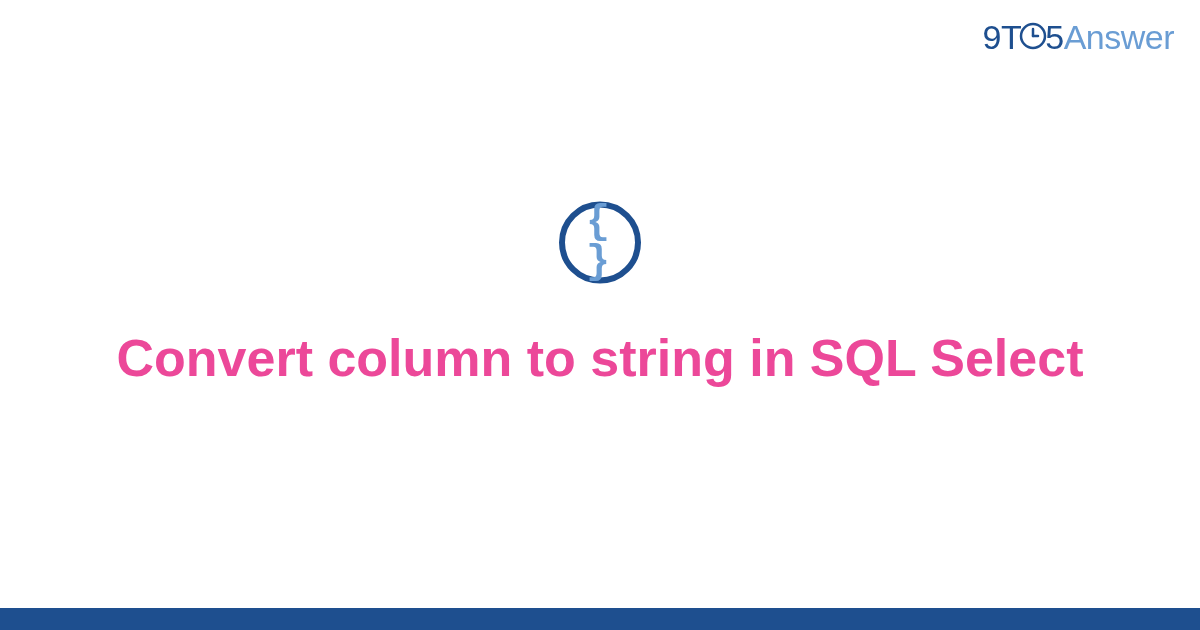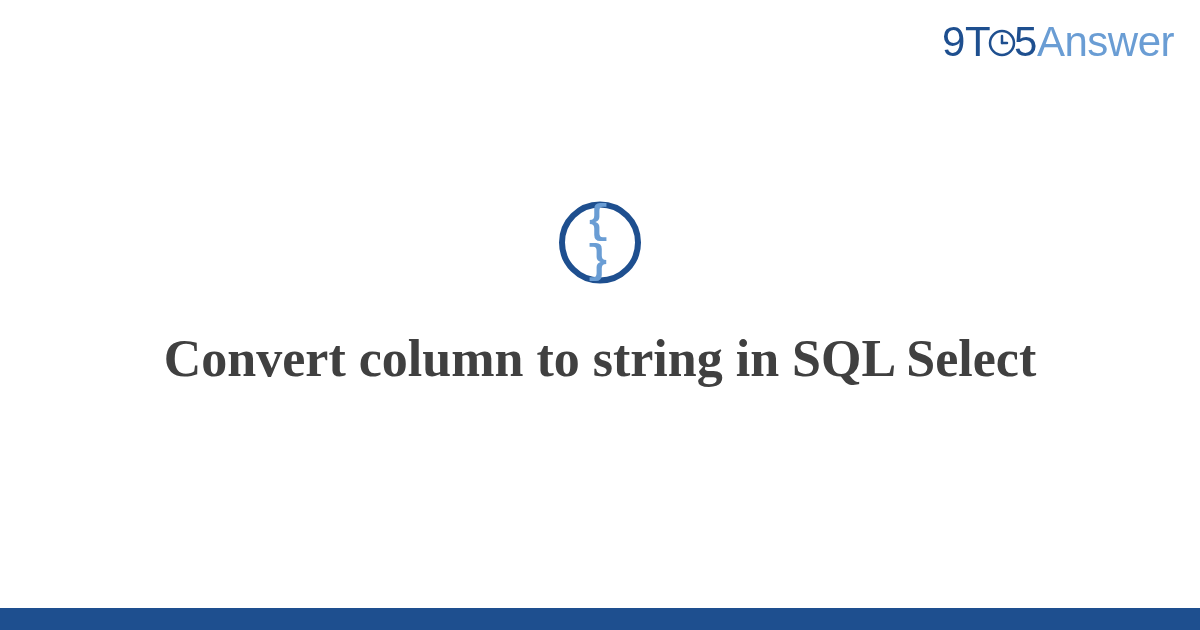--- a/index.html
+++ b/index.html
@@ -12,21 +12,21 @@
       height: 630px;
       font-family: Arial, Helvetica, sans-serif;
       background: #ffffff;
       position: relative;
       overflow: hidden;
     }
     .logo {
       position: absolute;
       top: 18px;
       right: 26px;
-      font-size: 42px;
+      font-size: 34px;
       font-weight: 400;
       letter-spacing: -0.5px;
     }
     .logo .nine {
       color: #1e4f8f;
       font-weight: 500;
     }
     .logo .t {
       color: #1e4f8f;
       font-weight: 500;
@@ -68,24 +68,23 @@
       font-size: 40px;
       font-weight: 700;
       color: #6a9dd4;
       letter-spacing: 4px;
       font-family: 'Courier New', monospace;
       line-height: 1;
     }
     .title {
       font-size: 52px;
       font-weight: 700;
-      color: #404040;
+      color: #ec4899;
       line-height: 1.25;
       padding: 0 76px;
-      font-family: Liberation Serif, serif;
     }
     .footer-bar {
       position: absolute;
       bottom: 0;
       left: 0;
       width: 100%;
       height: 22px;
       background: #1e4f8f;
     }
   </style>

